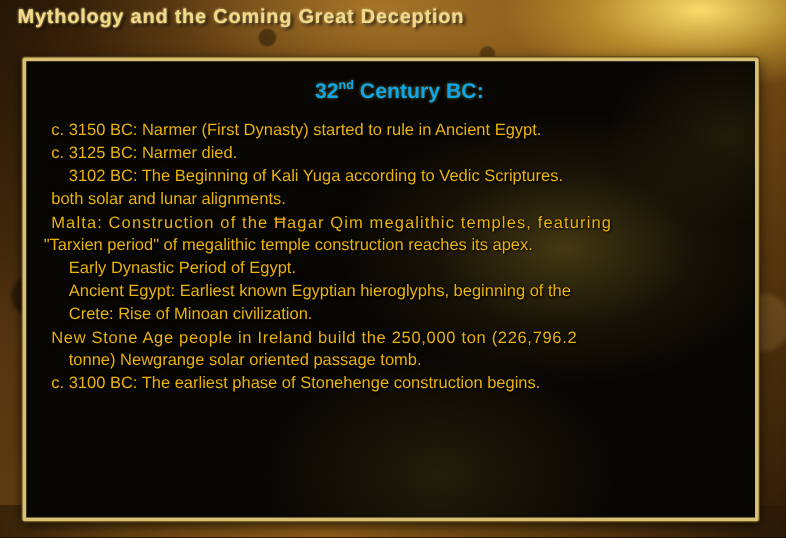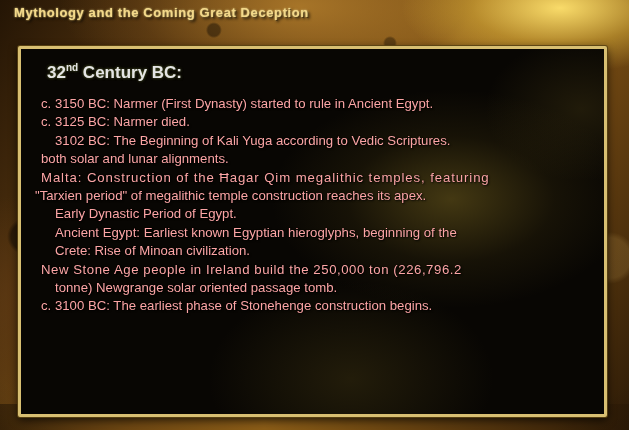--- a/index.html
+++ b/index.html
@@ -53,21 +53,21 @@
     position: absolute;
     inset: 0;
     background: radial-gradient(ellipse 120% 120% at 50% 45%, rgba(0,0,0,0) 55%, rgba(0,0,0,0.55) 100%);
   }
 
   
   .title {
     position: absolute;
     left: 14px;
     top: 5px;
-    font-size: 13px;
+    font-size: 16px;
     font-weight: bold;
     letter-spacing: 0.6px;
     color: #f3d98a;
     text-shadow:
       0 0 2px rgba(255,236,160,0.9),
       1px 1px 0 #3a2405,
       2px 2px 3px rgba(0,0,0,0.85);
     white-space: nowrap;
   }
 
@@ -96,40 +96,41 @@
   }
   .panel-inner {
     position: relative;
     padding: 14px 12px 0 14px;
   }
 
   
   .heading {
     font-size: 17px;
     font-weight: bold;
-    color: #e5e5e5;
+    color: #0ea5e9;
     margin: 0 0 12px 12px;
     text-shadow: 0 0 3px rgba(180,200,90,0.55), 1px 1px 2px rgba(0,0,0,0.9);
+    text-align: center;
   }
   .heading sup {
     font-size: 10px;
     vertical-align: super;
     line-height: 0;
   }
 
   
   .lines {
     margin: 0;
     padding: 0;
     list-style: none;
   }
   .lines li {
     font-size: 13.2px;
     line-height: 18.4px;
-    color: #fca5a5;
+    color: #eab308;
     white-space: nowrap;
     text-shadow: 1px 1px 2px rgba(0,0,0,0.95), 0 0 1px rgba(0,0,0,0.9);
   }
   .lines li.ind-0  { margin-left: 0px; }
   .lines li.ind-1  { margin-left: 20px; }
   .lines li.ind-2  { margin-left: 6px; }
   .lines li.ind-3  { margin-left: 10px; }
   .lines li.wide   { letter-spacing: 0.55px; }
   .lines li.wider  { letter-spacing: 0.9px; }
 </style>

